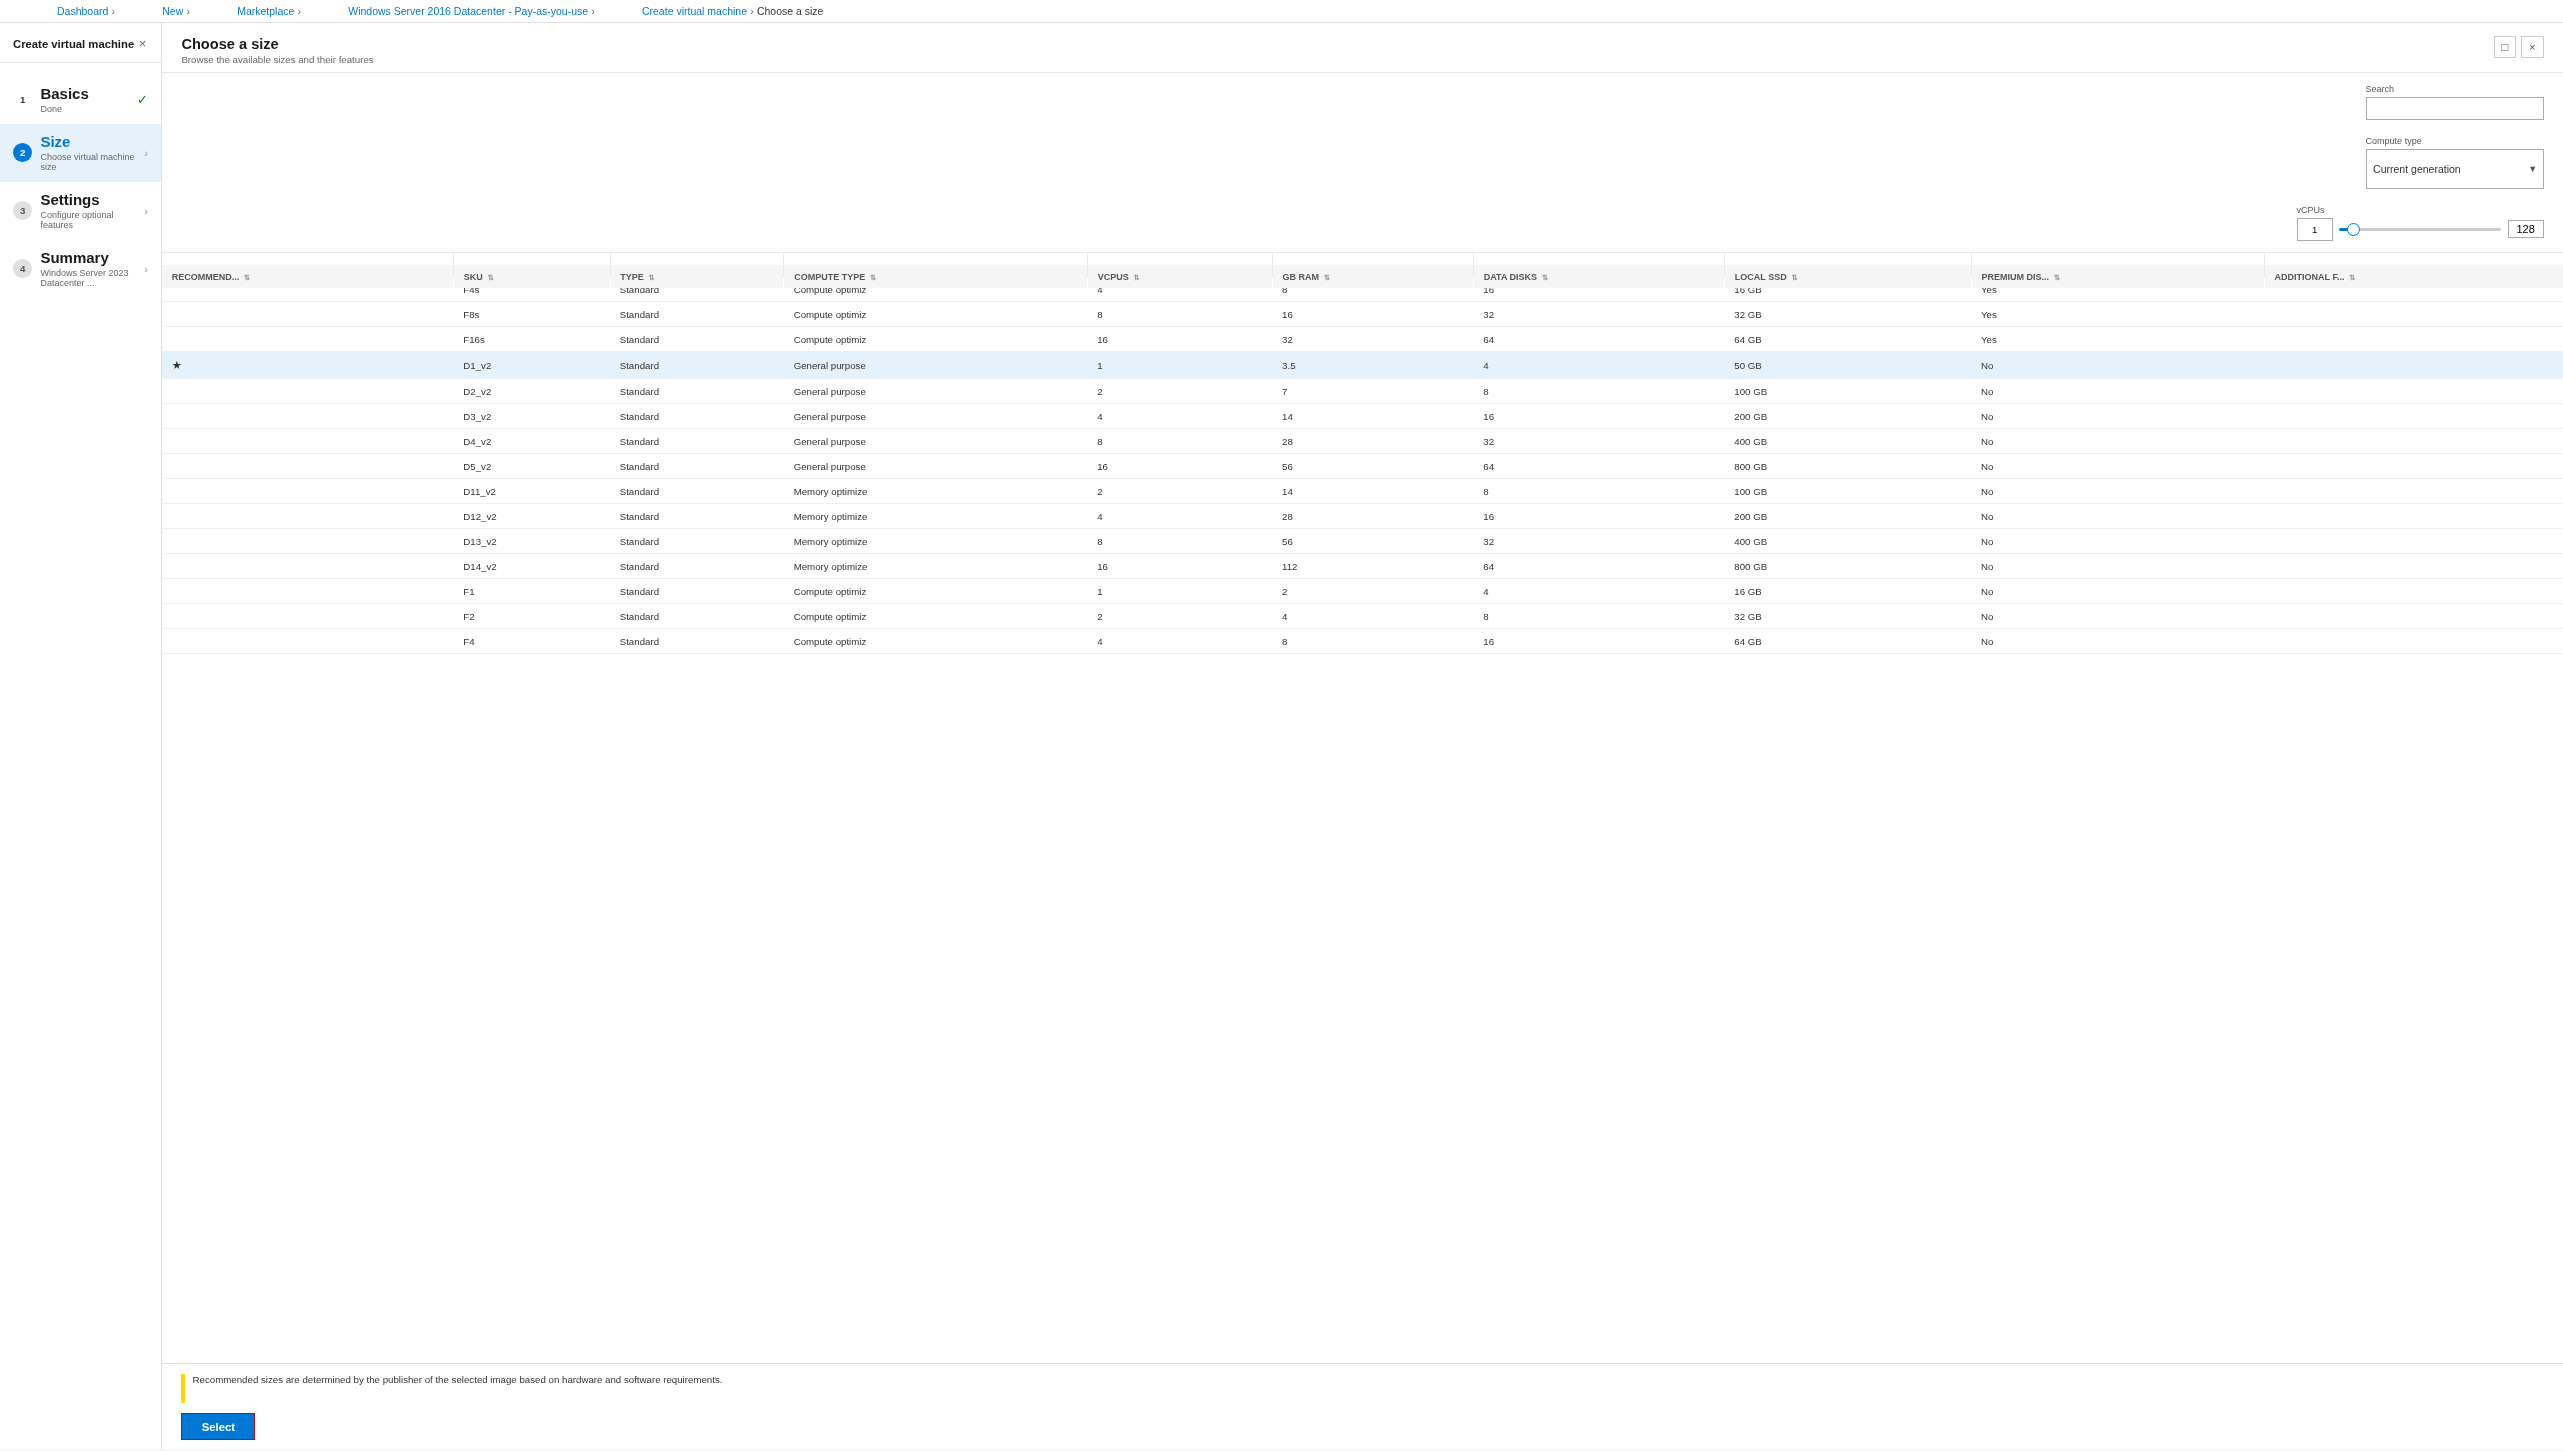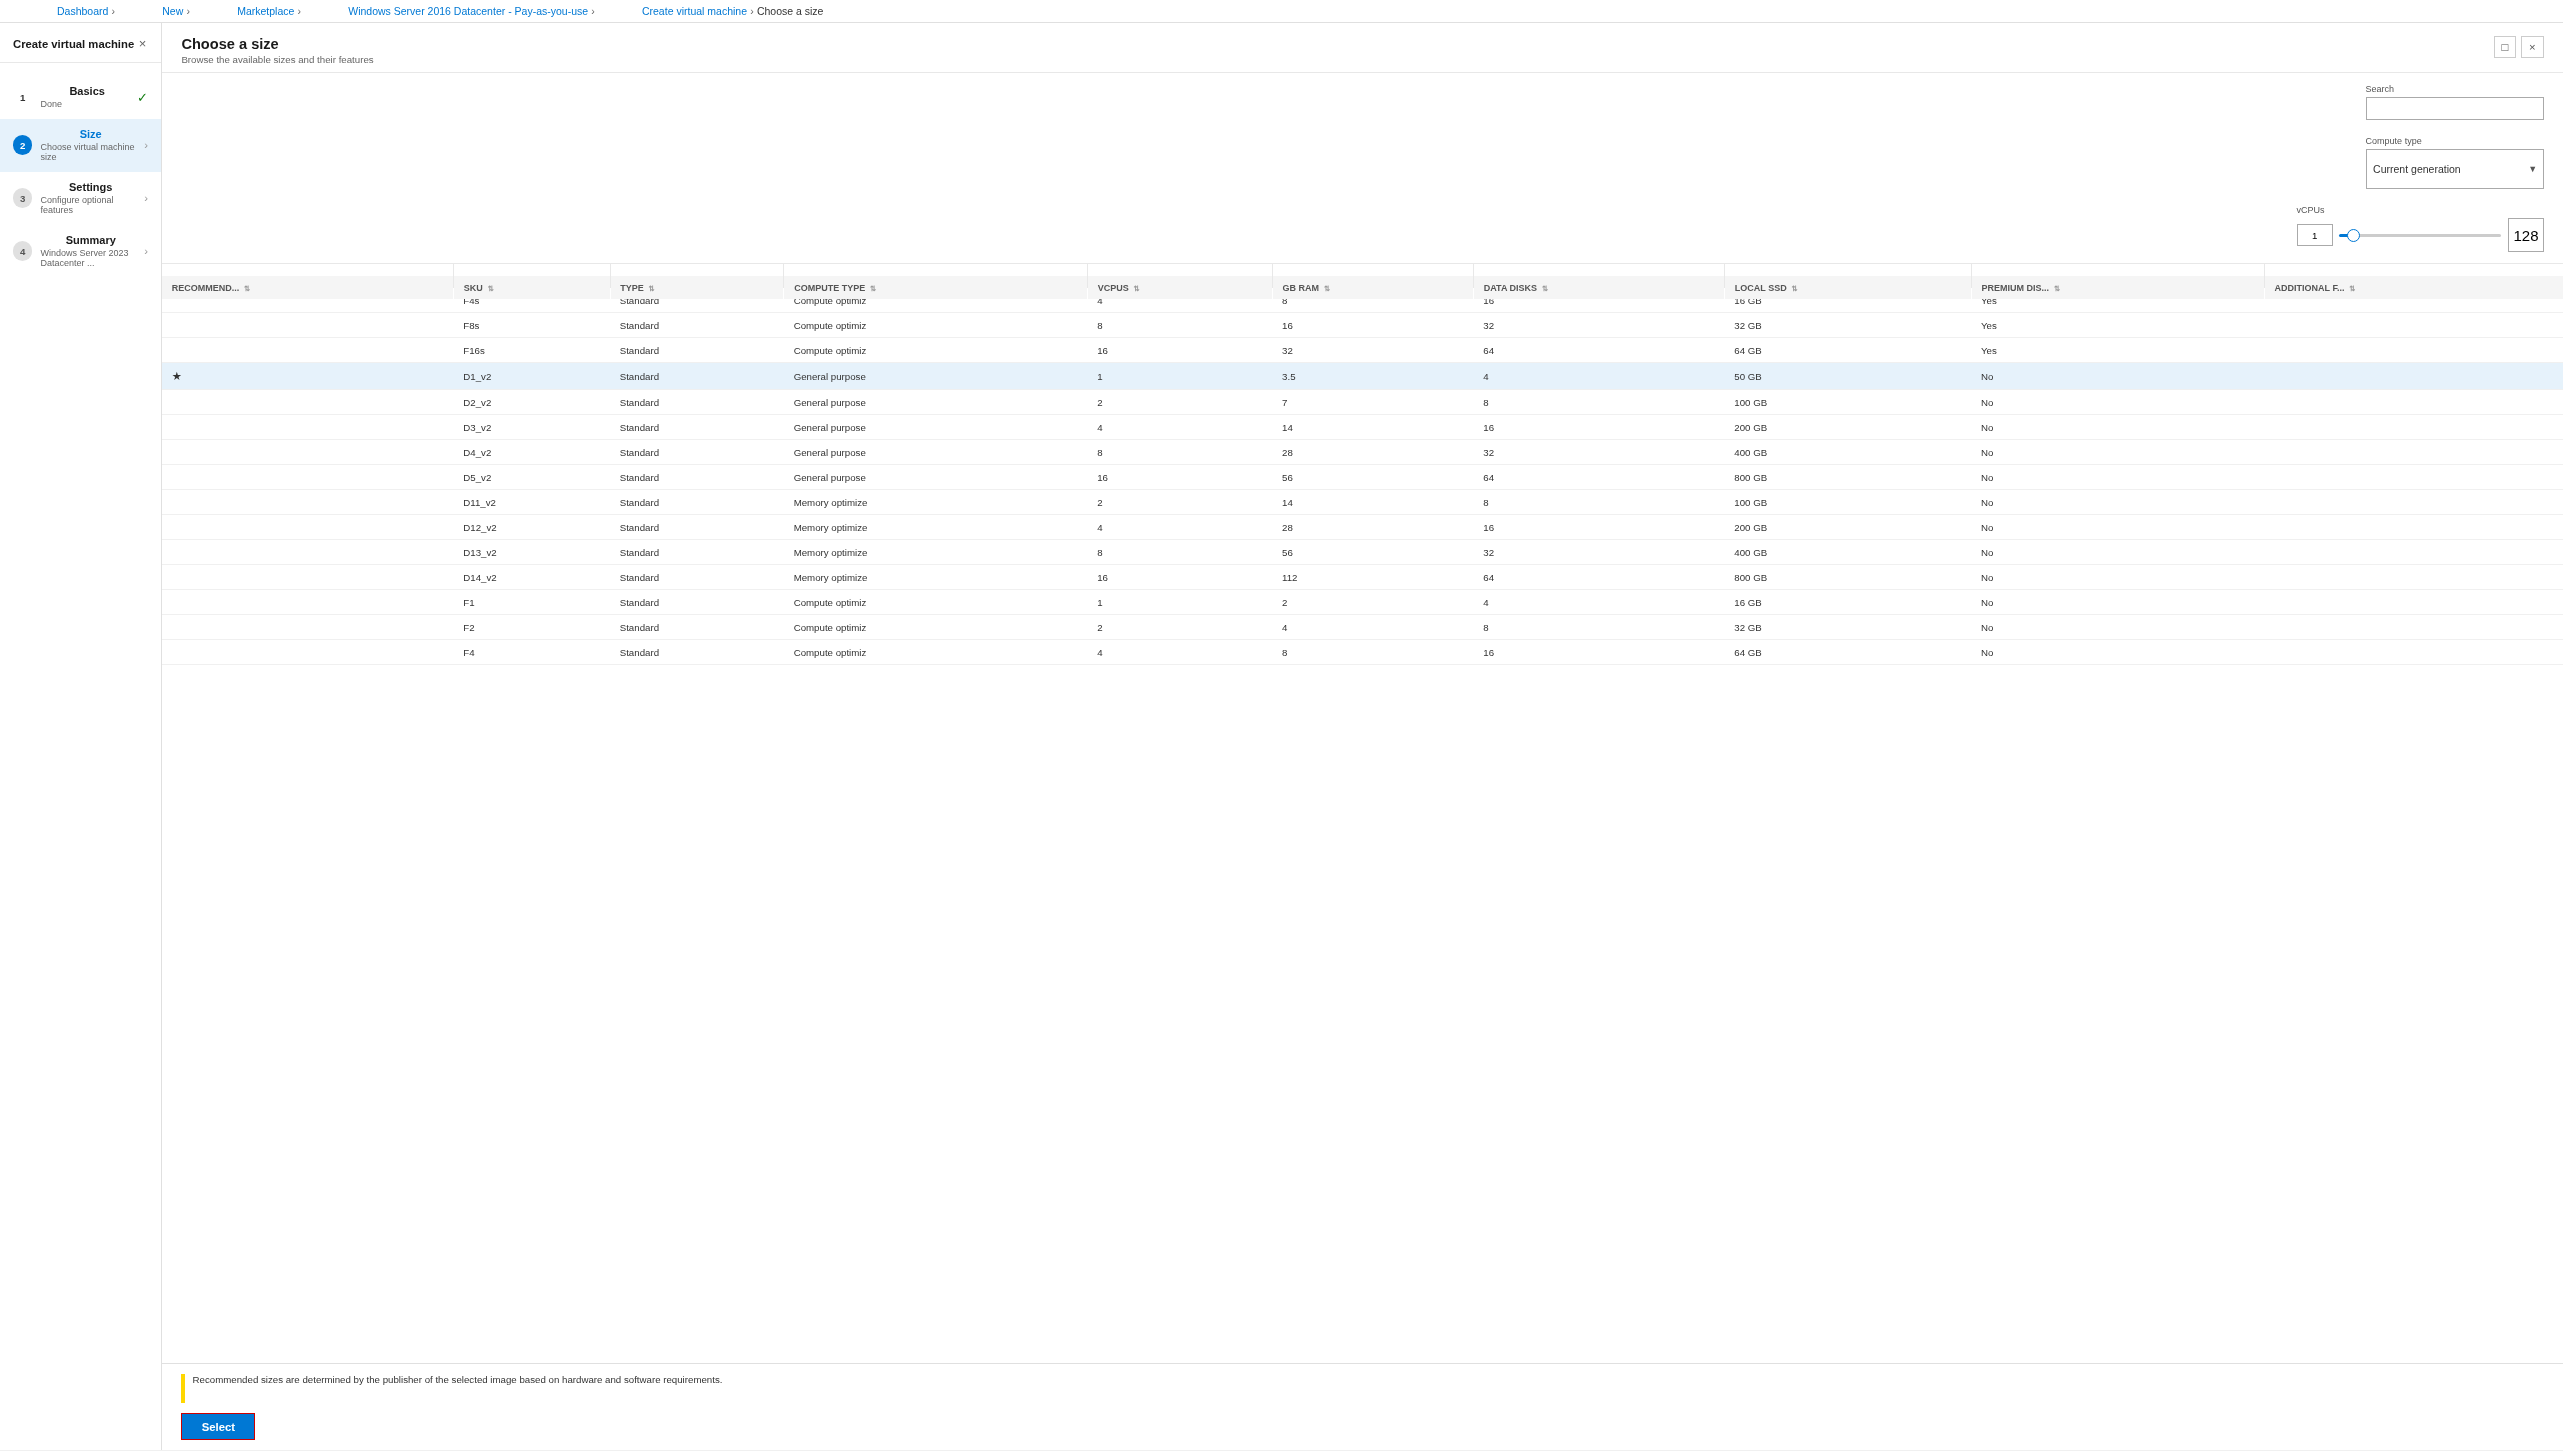--- a/index.html
+++ b/index.html
@@ -87,21 +87,21 @@
     }
     .step-item.active .step-number {
       background: #0078d4;
       color: #fff;
     }
     .step-item.done .step-number {
       background: #fff;
       color: #333;
     }
     .step-content { flex: 1; }
-    .step-title { font-size: 11px; font-weight: 600; color: #1a1a1a; text-align: center; }
+    .step-title { font-size: 15px; font-weight: 600; color: #1a1a1a; }
     .step-subtitle { font-size: 9px; color: #666; margin-top: 1.6px; }
     .step-item.active .step-title { color: #0078d4; }
     .step-check { color: #107c10; font-size: 13px; margin-left: 3.2px; }
     .step-arrow { color: #999; font-size: 11.3px; margin-left: 3.2px; }
 
     
     .main-content {
       flex: 1;
       display: flex;
       flex-direction: column;
@@ -201,22 +201,22 @@
       width: 13px; height: 13px;
       border-radius: 50%;
       background: #fff;
       border: 1.6px solid #0078d4;
       cursor: pointer;
     }
     .vcpu-max-input {
       width: 36px;
       border: 0.8px solid #aaa;
       padding: 2.4px 4.9px;
-      font-size: 15px;
-      height: 34px;
+      font-size: 11px;
+      height: 18px;
       text-align: center;
     }
 
     
     .table-container {
       flex: 1;
       overflow-y: auto;
       overflow-x: hidden;
     }
     table {

